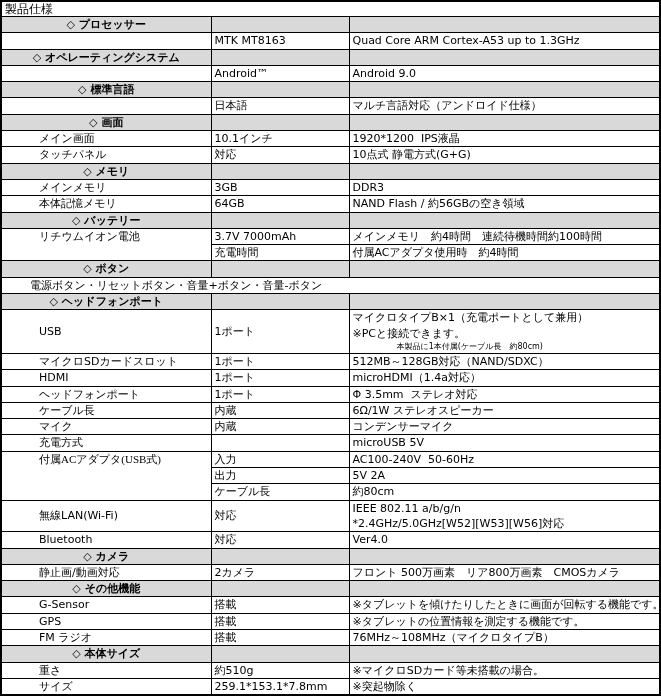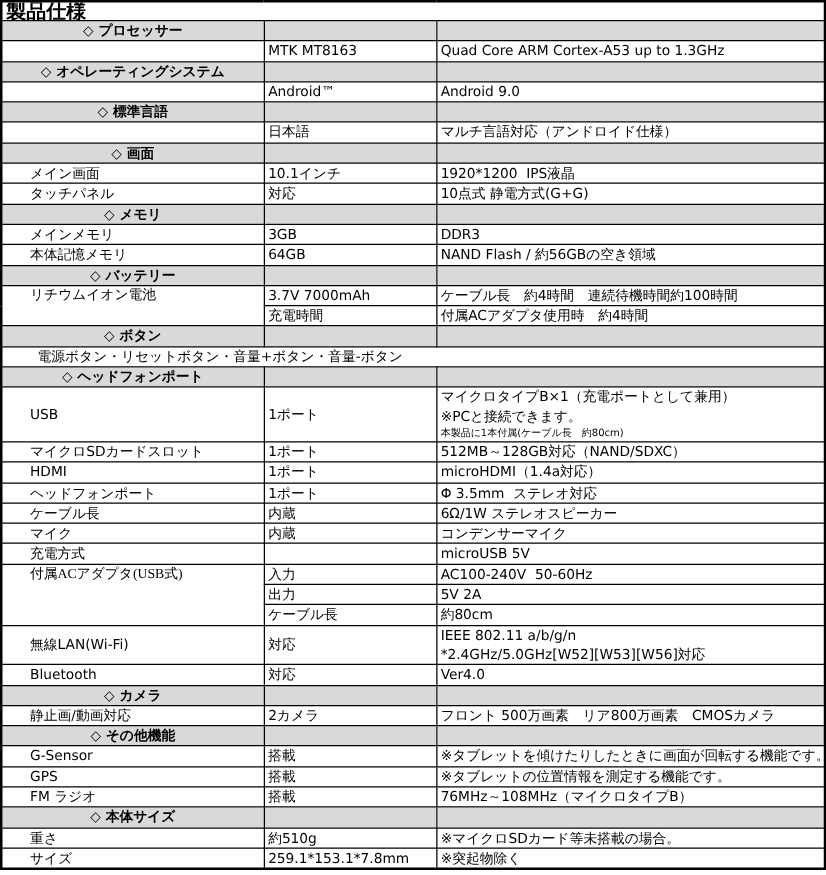--- a/index.html
+++ b/index.html
@@ -25,37 +25,37 @@
     border:1px solid var(--border);
     font-size:11px;
     line-height:15.3px;
     height:15.3px;
     padding:0 3px;
     vertical-align:middle;
     overflow:hidden;
     white-space:pre;
   }
   tr.title td{
-    font-weight:bold;
-    font-size:16px;
+    font-weight:normal;
+    font-size:12px;
     height:14px;
     line-height:14px;
     background:var(--bg);
   }
   tr.section td{
     background:var(--section-bg);
     font-weight:bold;
     text-align:center;
   }
-  td.item-label{padding-left:22px;}
+  td.item-label{padding-left:37px;}
   td.vtop{vertical-align:top;font-family:Liberation Serif, serif;}
   td.span-cell{padding-left:28px;}
   td.val{padding:0;}
   .ln{padding:0 3px;}
-  .ln.small{font-size:8px;line-height:12px;}
+  .ln.small{font-size:8px;line-height:12px;margin-left:44px;}
 </style>
 </head>
 <body>
 
 <table class="spec">
   <colgroup>
     <col style="width:210px">
     <col style="width:138px">
     <col style="width:311px">
   </colgroup>
@@ -124,21 +124,21 @@
         <td class="val"><div class="ln">NAND Flash / 約56GBの空き領域</div></td>
       </tr>
       <tr class="section">
         <td>◇ バッテリー</td>
         <td></td>
         <td></td>
       </tr>
       <tr class="item">
         <td class="item-label vtop" rowspan="2">リチウムイオン電池</td>
         <td>3.7V 7000mAh</td>
-        <td class="val"><div class="ln">ケーブル長　約4時間　連続待機時間約100時間</div></td>
+        <td class="val"><div class="ln">メインメモリ　約4時間　連続待機時間約100時間</div></td>
       </tr>
       <tr class="item">
         <td>充電時間</td>
         <td class="val"><div class="ln">付属ACアダプタ使用時　約4時間</div></td>
       </tr>
       <tr class="section">
         <td>◇ ボタン</td>
         <td></td>
         <td></td>
       </tr>

